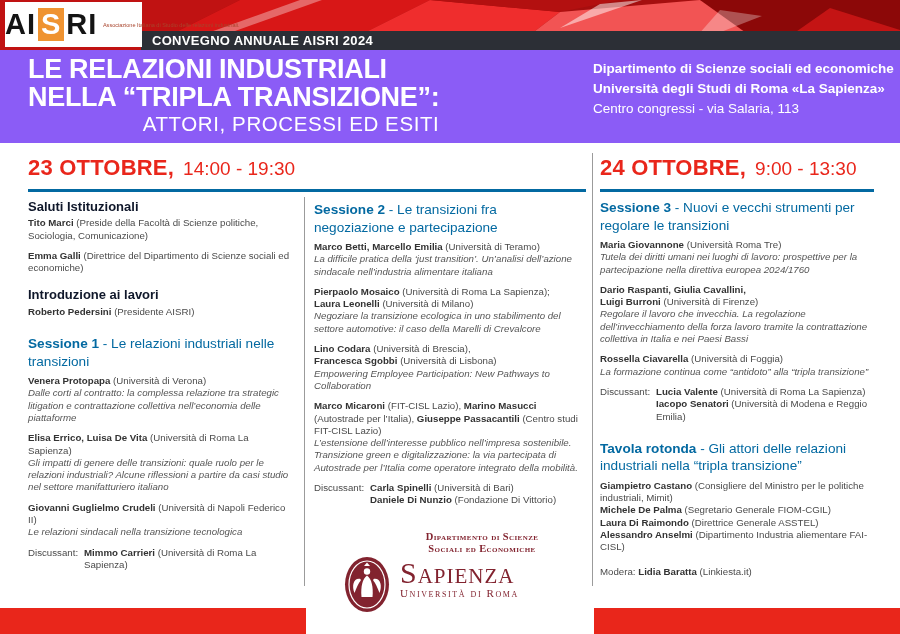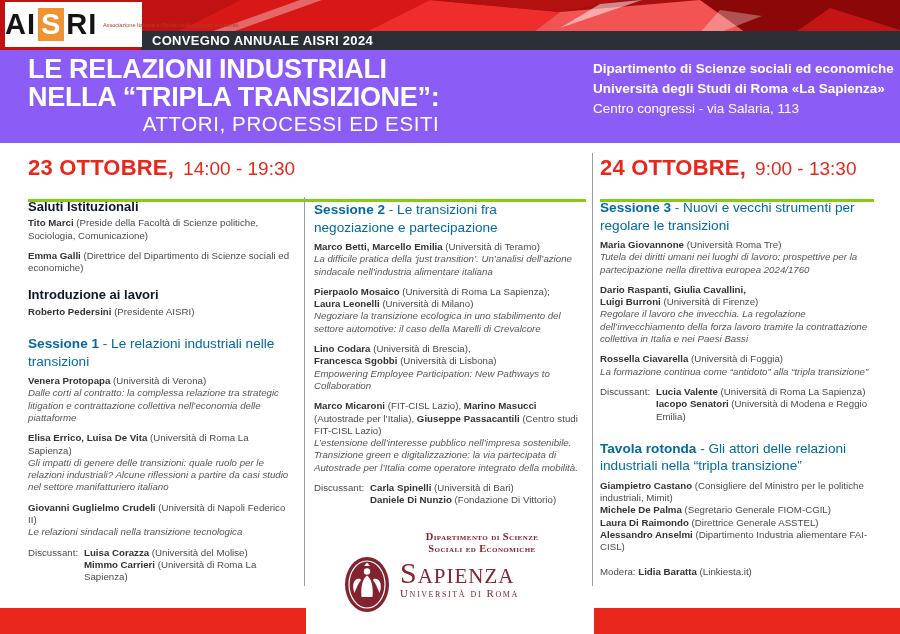--- a/index.html
+++ b/index.html
@@ -19,22 +19,22 @@
 
   
   .title-block { position:absolute; left:0; top:50px; width:900px; height:93px; background:#8b5cf6; color:#fff; }
   .title-left { position:absolute; left:28px; top:6px; }
   .tl1, .tl2 { font-size:27px; font-weight:800; line-height:27.5px; letter-spacing:-.3px; }
   .tl3 { font-size:20.5px; font-weight:400; line-height:24px; margin-top:1px; letter-spacing:.6px;text-align:right; }
   .venue { position:absolute; left:593px; top:9px; font-size:13.5px; line-height:20px; }
   .v-bold { font-weight:bold; }
 
   
-  .date-head { position:absolute; top:155px; border-bottom:3px solid #84cc16; display:flex; align-items:baseline;
-               gap:9px; padding-bottom:18px; color:#e9261b; }
+  .date-head { position:absolute; top:155px; border-bottom:3px solid #0369a1; display:flex; align-items:baseline;
+               gap:9px; padding-bottom:8px; color:#e9261b; }
   .day1 { left:28px; width:558px; }
   .day2 { left:600px; width:274px; }
   .date-head .d { font-size:22px; font-weight:800; letter-spacing:.2px; }
   .date-head .t { font-size:19px; font-weight:400; }
 
   
   .vdiv { position:absolute; width:1px; background:#9b9b9b; }
   .vdiv-1 { left:304px; top:197px; height:389px; }
   .vdiv-2 { left:592px; top:153px; height:433px; }
 
@@ -137,21 +137,20 @@
     <h3 class="sub-head mt">Introduzione ai lavori</h3>
     <p class="entry"><span class="nm">Roberto Pedersini</span><span> (Presidente AISRI)</span></p>
 
     <h2 class="session mt2"><b>Sessione 1</b><span> - Le relazioni industriali nelle transizioni</span></h2>
     <p class="entry"><span class="nm">Venera Protopapa</span><span> (Università di Verona)</span><span class="paper">Dalle corti al contratto: la complessa relazione tra strategic litigation e contrattazione collettiva nell’economia delle piattaforme</span></p>
     <p class="entry"><span class="nm">Elisa Errico, Luisa De Vita</span><span> (Università di Roma La Sapienza)</span><span class="paper">Gli impatti di genere delle transizioni: quale ruolo per le relazioni industriali? Alcune riflessioni a partire da casi studio nel settore manifatturiero italiano</span></p>
     <p class="entry"><span class="nm">Giovanni Guglielmo Crudeli</span><span> (Università di Napoli Federico II)</span><span class="paper">Le relazioni sindacali nella transizione tecnologica</span></p>
     <div class="disc">
       <span class="disc-label">Discussant:</span>
       <div>
-        <div><span class="nm">Luisa Corazza</span><span> (Università del Molise)</span></div>
         <div><span class="nm">Mimmo Carrieri</span><span> (Università di Roma La Sapienza)</span></div>
       </div>
     </div>
   </div>
 
   <div class="col col2">
     <h2 class="session"><b>Sessione 2</b><span> - Le transizioni fra negoziazione e partecipazione</span></h2>
     <p class="entry"><span class="nm">Marco Betti, Marcello Emilia</span><span> (Università di Teramo)</span><span class="paper">La difficile pratica della ‘just transition’. Un’analisi dell’azione sindacale nell’industria alimentare italiana</span></p>
     <p class="entry"><span class="nm">Pierpaolo Mosaico</span><span> (Università di Roma La Sapienza);</span><br>
       <span class="nm">Laura Leonelli</span><span> (Università di Milano)</span><span class="paper">Negoziare la transizione ecologica in uno stabilimento del settore automotive: il caso della Marelli di Crevalcore</span></p>

